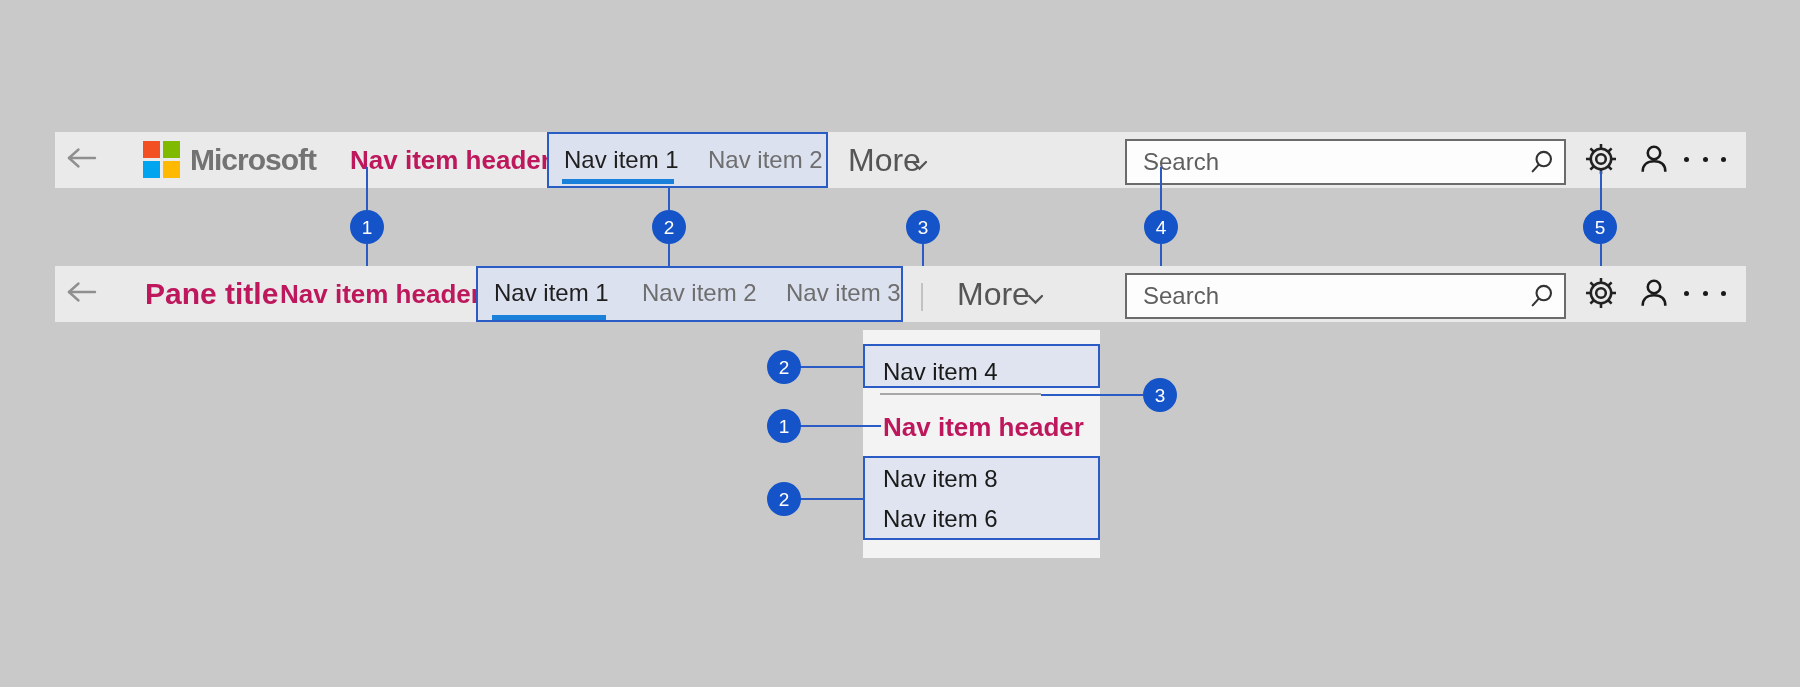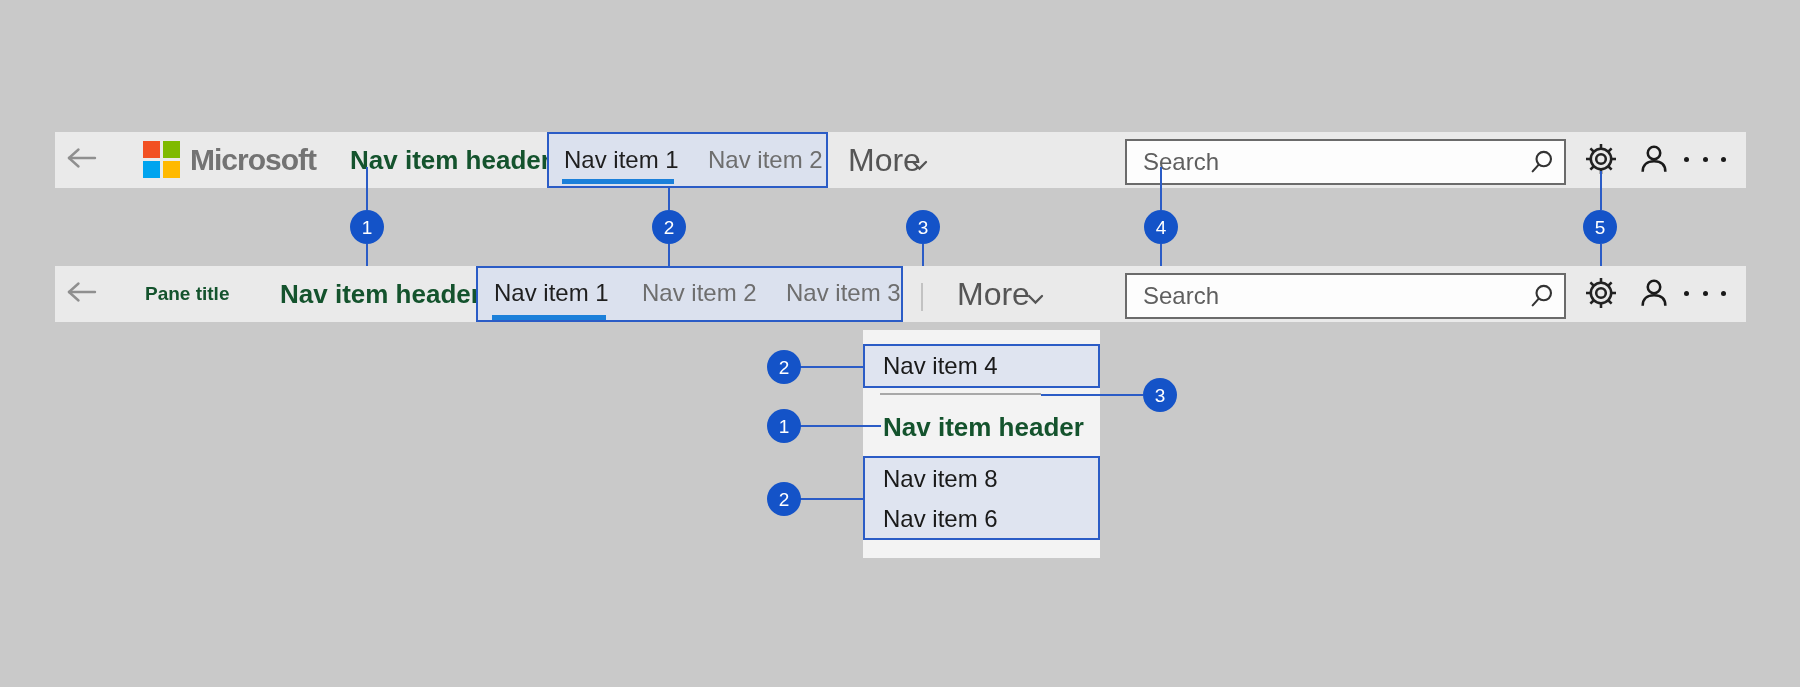--- a/index.html
+++ b/index.html
@@ -3,21 +3,21 @@
 <meta charset="utf-8">
 <style>
   html,body{margin:0;padding:0;}
   body{background:#c9c9c9;font-family:"Liberation Sans",sans-serif;}
   #stage{position:relative;width:1800px;height:687px;background:#c9c9c9;overflow:hidden;}
   .abs{position:absolute;}
   .bar{background:#eaeaea;}
   .flexc{display:flex;align-items:center;}
   .navtext{font-size:24px;color:#6e6e6e;white-space:nowrap;}
   .navtext.active{color:#1f1f1f;}
-  .boldhead{font-size:26px;font-weight:700;color:#14532d;white-space:nowrap;}
+  .boldhead{font-size:26px;font-weight:700;color:#be185d;white-space:nowrap;}
   .hlbox{background:#dbe1ee;border:2px solid #2b5cc6;box-sizing:border-box;}
   .dropbox{background:#dfe4f0;border:2px solid #2b5cc6;box-sizing:border-box;}
   .underline{background:#1b80da;height:5px;}
   .vline{width:2px;background:#2b5cc6;}
   .hline{height:2px;background:#2b5cc6;}
   .callout{width:34px;height:34px;border-radius:50%;background:#1453c8;color:#ffffff;
            display:flex;align-items:center;justify-content:center;font-size:19px;line-height:1;}
   .search{box-sizing:border-box;border:2px solid #6b6b6b;background:#fdfdfd;color:#3c3c3c;
           font-size:24px;padding:0 46px 0 16px;font-family:"Liberation Sans",sans-serif;outline:none;}
   .search::placeholder{color:#5f5f5f;opacity:1;}
@@ -147,21 +147,21 @@
           <g stroke="#8f8f8f" stroke-width="2.4" stroke-linecap="round" fill="none">
         <line x1="5" y1="13" x2="31" y2="13"></line>
             <line x1="5" y1="13" x2="14.5" y2="4.5"></line>
             <line x1="5" y1="13" x2="14.5" y2="21.5"></line>
       </g>
         </svg>
     </span>
   </div>
 
   <div class="abs flexc" style="left:145px;top:266px;height:56px;">
-    <span class="boldhead" style="font-size:19px;">Pane title</span>
+    <span class="boldhead" style="font-size:30px;">Pane title</span>
   </div>
   <div class="abs flexc" style="left:280px;top:266px;height:56px;">
     <span class="boldhead">Nav item header</span>
   </div>
 
   <div class="abs hlbox" style="left:476px;top:266px;width:427px;height:56px;">
     <div class="abs flexc" style="left:16px;top:0;height:50px;">
       <span class="navtext active">Nav item 1</span>
     </div>
     <div class="abs flexc" style="left:164px;top:0;height:50px;">
@@ -219,21 +219,21 @@
       </svg>
   </div>
   <div class="abs dots" style="left:1684px;top:291px;">
     <span class="dot"></span>
       <span class="dot"></span>
       <span class="dot"></span>
   </div>
 
   <div class="abs panel" style="left:863px;top:330px;width:237px;height:228px;"></div>
 
-  <div class="abs dropbox flexc" style="left:863px;top:344px;width:237px;height:44px;">
+  <div class="abs dropbox flexc" style="left:863px;top:344px;width:237px;height:44px;align-items:flex-end;">
     <span class="dditem" style="margin-left:18px;">Nav item 4</span>
   </div>
 
   <div class="abs sep" style="left:880px;top:393px;width:161px;"></div>
 
   <div class="abs flexc" style="left:883px;top:409px;height:36px;">
     <span class="boldhead">Nav item header</span>
   </div>
 
   <div class="abs dropbox" style="left:863px;top:456px;width:237px;height:84px;">

